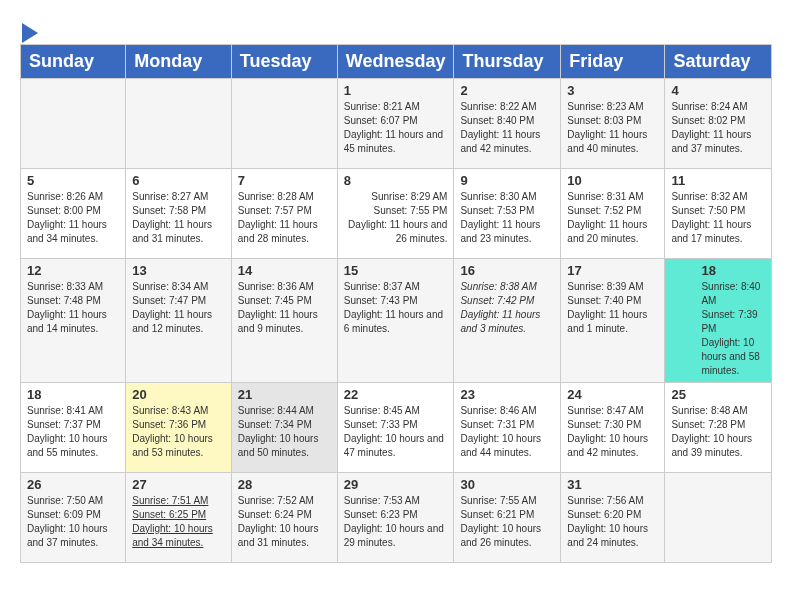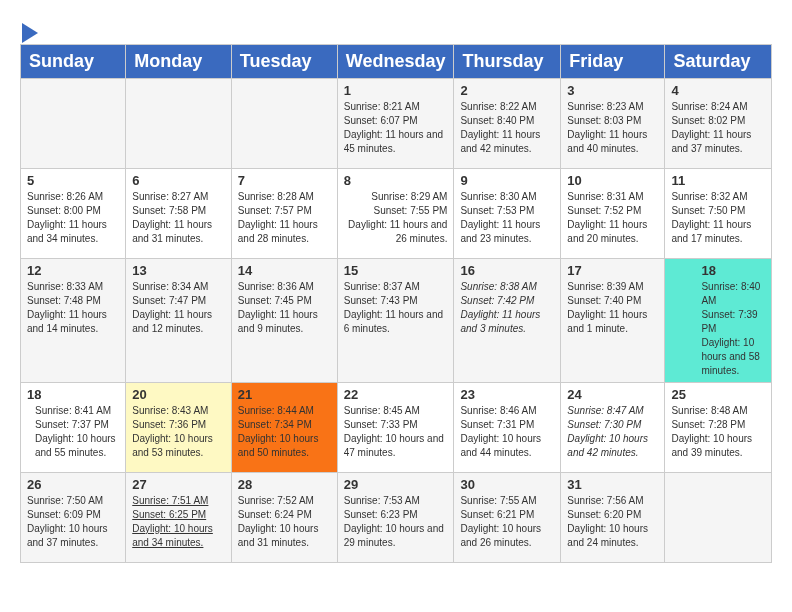--- a/index.html
+++ b/index.html
@@ -237,51 +237,51 @@
         <td style="background: #5eead4; padding-left: 36px;">
           <span class="day-number">18</span>
           <div class="day-info" style="white-space: pre-line;">Sunrise: 8:40 AM
 Sunset: 7:39 PM
 Daylight: 10 hours and 58 minutes.</div>
         </td>
       </tr>
       <tr>
         <td style="background: rgb(255, 255, 255);">
           <span class="day-number">18</span>
-          <div class="day-info" style="white-space: pre-line; margin-left: 8px;">Sunrise: 8:41 AM
+          <div class="day-info" style="white-space: pre-line;">Sunrise: 8:41 AM
 Sunset: 7:37 PM
 Daylight: 10 hours and 55 minutes.</div>
         </td>
         <td style="background: #fef9c3;">
           <span class="day-number">20</span>
           <div class="day-info" style="white-space: pre-line;">Sunrise: 8:43 AM
 Sunset: 7:36 PM
 Daylight: 10 hours and 53 minutes.</div>
         </td>
-        <td style="background: #f97316;">
+        <td style="background: #e5e5e5;">
           <span class="day-number">21</span>
           <div class="day-info" style="white-space: pre-line;">Sunrise: 8:44 AM
 Sunset: 7:34 PM
 Daylight: 10 hours and 50 minutes.</div>
         </td>
         <td style="background: rgb(255, 255, 255);">
           <span class="day-number">22</span>
           <div class="day-info" style="white-space: pre-line;">Sunrise: 8:45 AM
 Sunset: 7:33 PM
 Daylight: 10 hours and 47 minutes.</div>
         </td>
         <td style="background: rgb(255, 255, 255);">
           <span class="day-number">23</span>
           <div class="day-info" style="white-space: pre-line;">Sunrise: 8:46 AM
 Sunset: 7:31 PM
 Daylight: 10 hours and 44 minutes.</div>
         </td>
         <td style="background: rgb(255, 255, 255);">
           <span class="day-number">24</span>
-          <div class="day-info" style="white-space: pre-line; font-style: italic;">Sunrise: 8:47 AM
+          <div class="day-info" style="white-space: pre-line;">Sunrise: 8:47 AM
 Sunset: 7:30 PM
 Daylight: 10 hours and 42 minutes.</div>
         </td>
         <td style="background: rgb(255, 255, 255);">
           <span class="day-number">25</span>
           <div class="day-info" style="white-space: pre-line;">Sunrise: 8:48 AM
 Sunset: 7:28 PM
 Daylight: 10 hours and 39 minutes.</div>
         </td>
       </tr>

